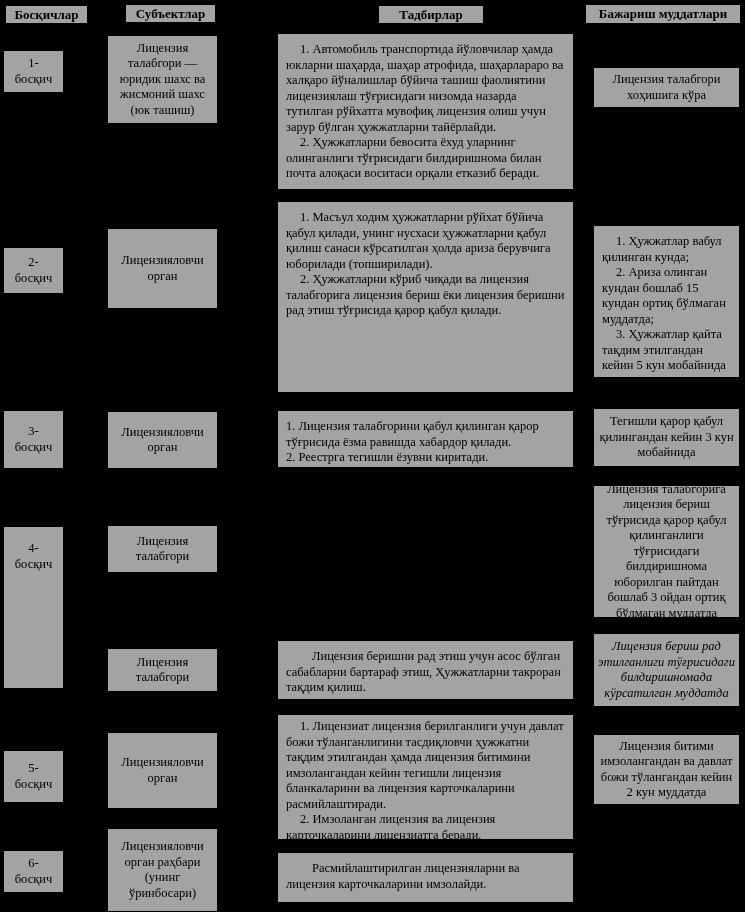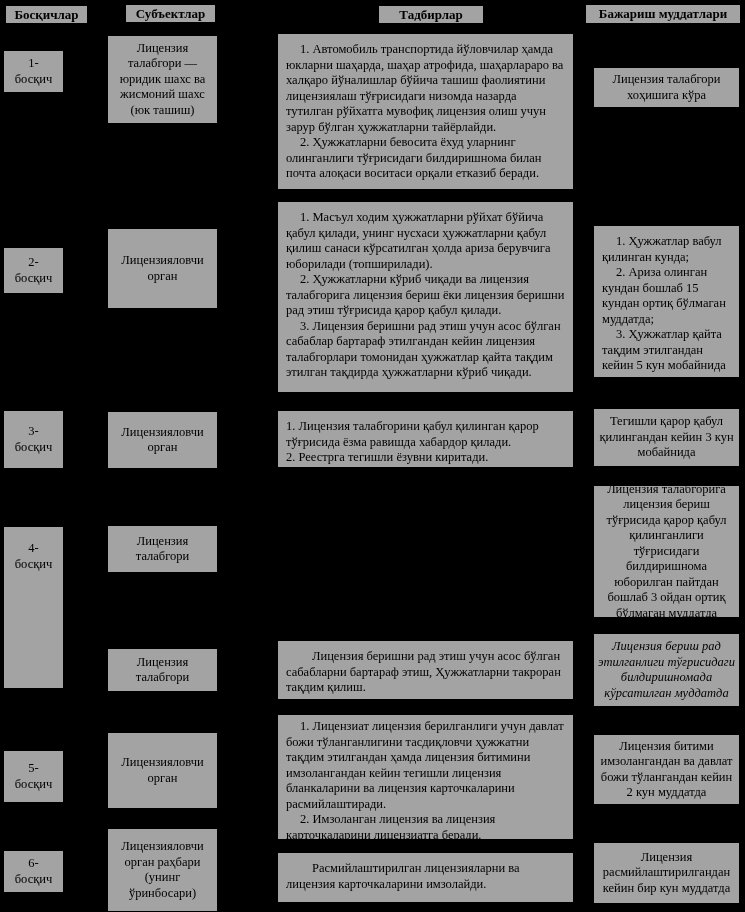--- a/index.html
+++ b/index.html
@@ -76,21 +76,20 @@
   <div class="box center stage" style="left:3px;top:247px;width:61px;height:47px;">
     <span>2-
 босқич</span>
   </div>
   <div class="box center" style="left:107px;top:228px;width:111px;height:81px;">
     <span>Лицензияловчи орган</span>
   </div>
   <div class="box paras indent-sm" style="left:277px;top:201px;width:297px;height:192px;">
     <p>1. Масъул ходим ҳужжатларни рўйхат бўйича қабул қилади, унинг нусхаси ҳужжатларни қабул қилиш санаси кўрсатилган ҳолда ариза берувчига юборилади (топширилади).</p>
     <p>2. Ҳужжатларни кўриб чиқади ва лицензия талабгорига лицензия бериш ёки лицензия беришни рад этиш тўғрисида қарор қабул қилади.</p>
-    <p>3. Лицензия беришни рад этиш учун асос бўлган сабаблар бартараф этилгандан кейин лицензия талабгорлари томонидан ҳужжатлар қайта тақдим этилган тақдирда ҳужжатларни кўриб чиқади.</p>
   </div>
   <div class="box paras indent-sm" style="left:593px;top:225px;width:147px;height:153px;">
     <p>1. Ҳужжатлар вабул қилинган  кунда;</p>
     <p>2. Ариза олинган кундан  бошлаб 15 кундан ортиқ бўлмаган муддатда;</p>
     <p>3. Ҳужжатлар қайта тақдим этилгандан кейин 5 кун мобайнида</p>
   </div>
 
   <div class="box center stage" style="left:3px;top:410px;width:61px;height:59px;">
     <span>3-
 босқич</span>
@@ -145,17 +144,14 @@
   <div class="box center stage" style="left:3px;top:850px;width:61px;height:43px;">
     <span>6-
 босқич</span>
   </div>
   <div class="box paras indent-lg" style="left:277px;top:852px;width:297px;height:51px;">
     <p>Расмийлаштирилган лицензияларни ва лицензия карточкаларини имзолайди.</p>
   </div>
   <div class="box center" style="left:107px;top:828px;width:111px;height:84px;">
     <span>Лицензияловчи орган раҳбари (унинг ўринбосари)</span>
   </div>
-  <div class="box center" style="left:593px;top:842px;width:147px;height:62px;">
-    <span>Лицензия расмийлаштирилгандан кейин бир кун муддатда</span>
-  </div>
 
 </div>
 
 </body></html>

